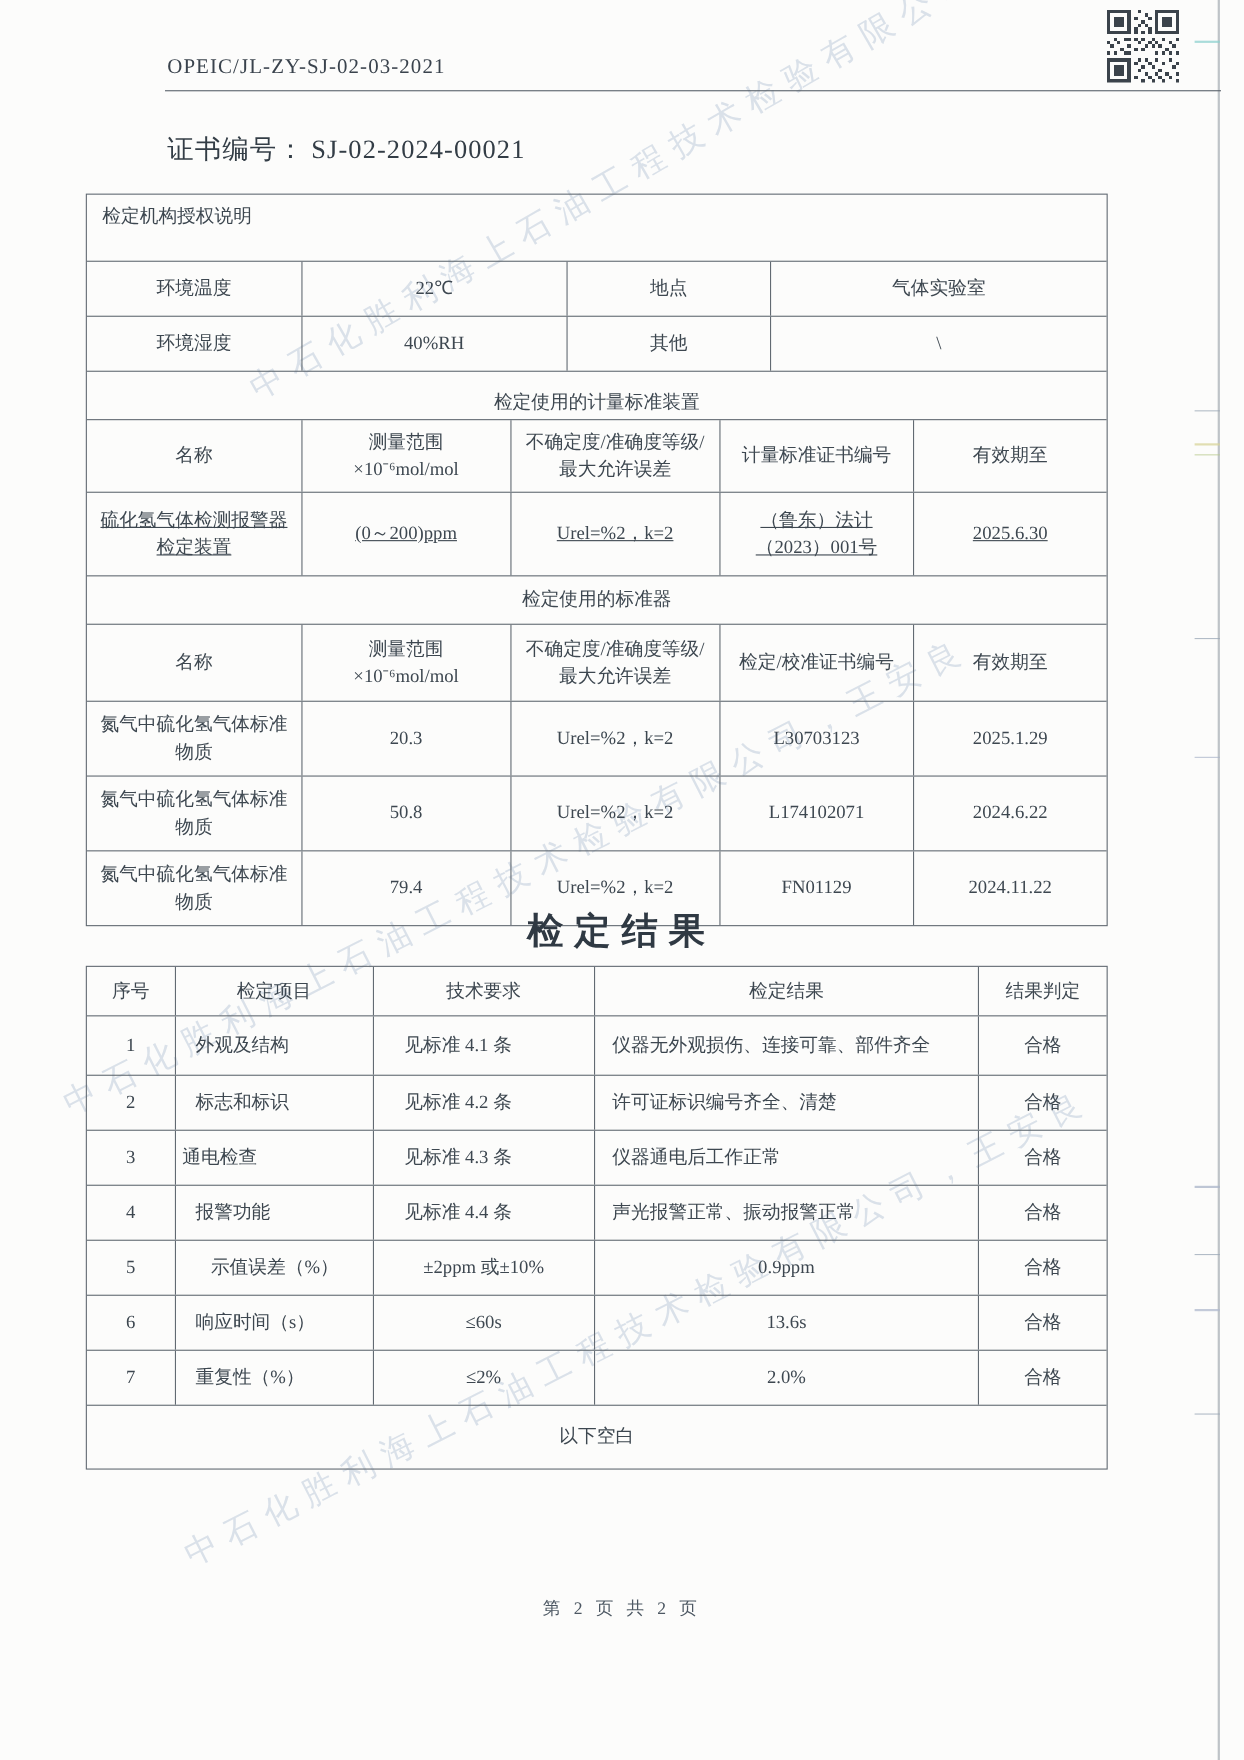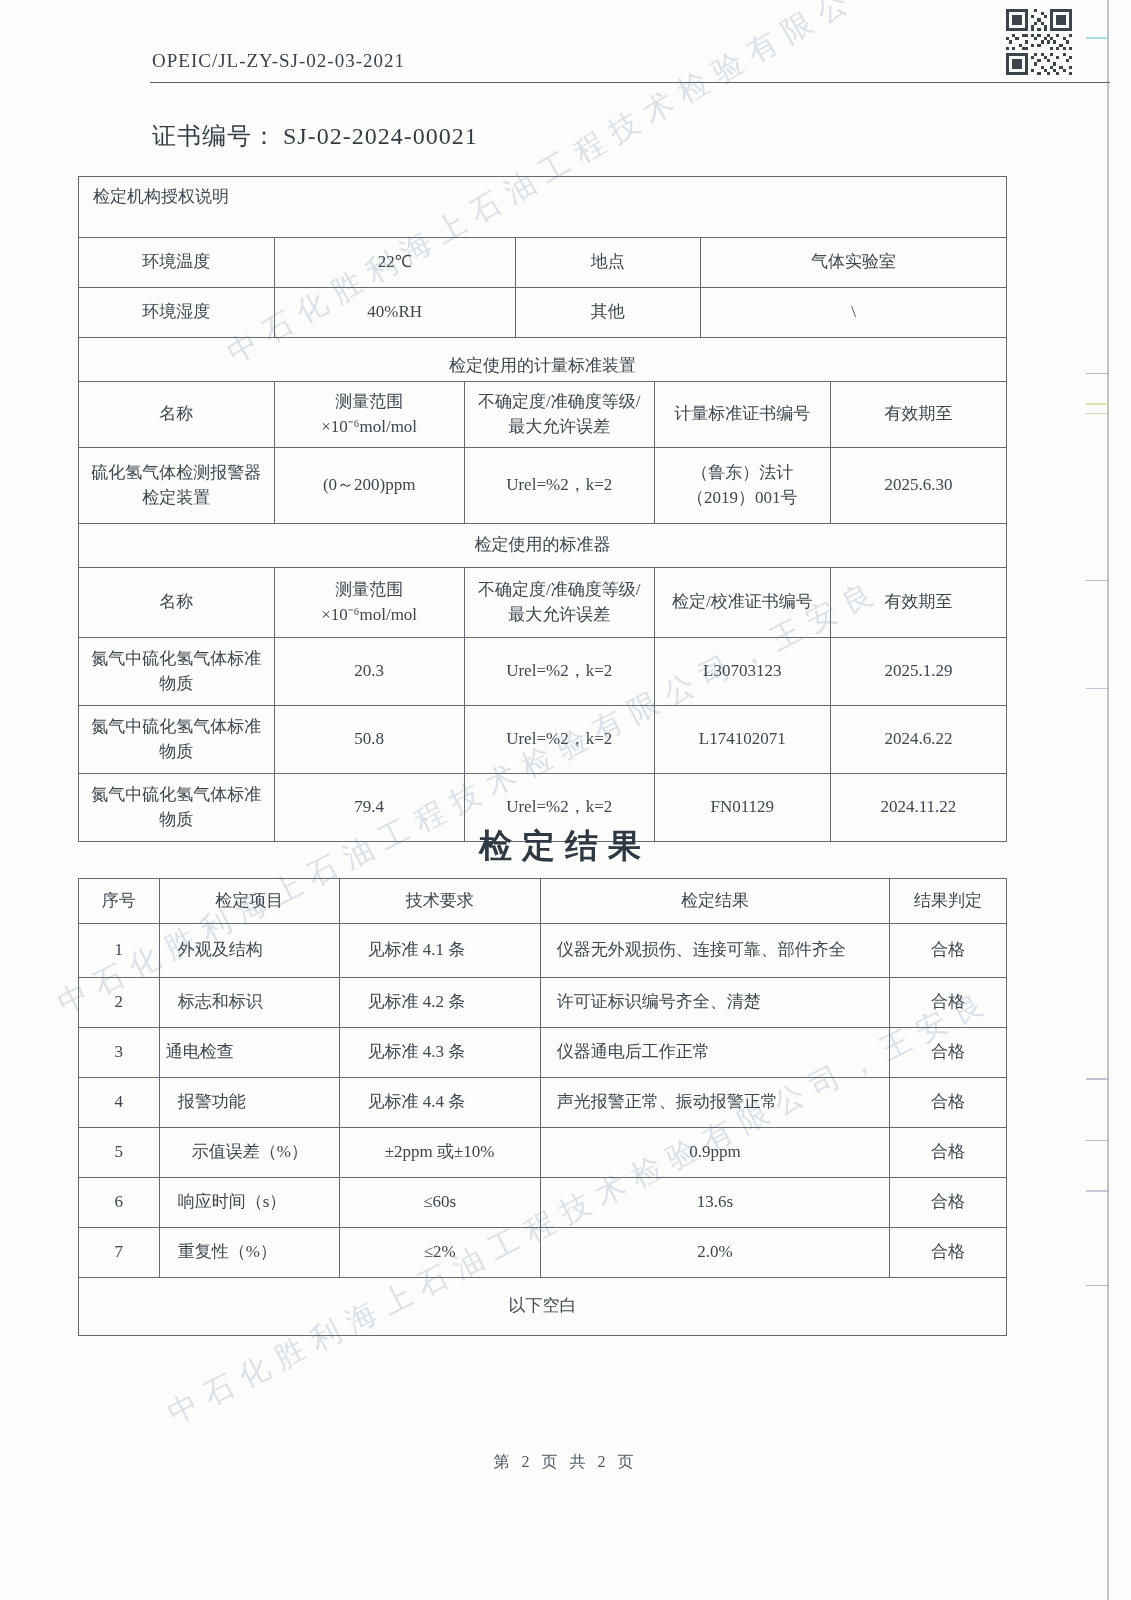--- a/index.html
+++ b/index.html
@@ -144,25 +144,25 @@
       <div class="cell span-cell">检定使用的计量标准装置</div>
     </div>
     <div class="row" style="height:66px;">
       <div class="cell d1">名称</div>
       <div class="cell d2 pre">测量范围
 ×10⁻⁶mol/mol</div>
       <div class="cell d3">不确定度/准确度等级/最大允许误差</div>
       <div class="cell d4">计量标准证书编号</div>
       <div class="cell d5">有效期至</div>
     </div>
-    <div class="row" style="height:76px;">
+    <div class="row" style="height:76px;text-decoration:underline;">
       <div class="cell d1">硫化氢气体检测报警器检定装置</div>
       <div class="cell d2">(0～200)ppm</div>
       <div class="cell d3">Urel=%2，k=2</div>
-      <div class="cell d4">（鲁东）法计（2019）001号</div>
+      <div class="cell d4">（鲁东）法计（2023）001号</div>
       <div class="cell d5">2025.6.30</div>
     </div>
     <div class="row" style="height:44px;">
       <div class="cell span-cell">检定使用的标准器</div>
     </div>
     <div class="row" style="height:70px;">
       <div class="cell d1">名称</div>
       <div class="cell d2 pre">测量范围
 ×10⁻⁶mol/mol</div>
       <div class="cell d3">不确定度/准确度等级/最大允许误差</div>

